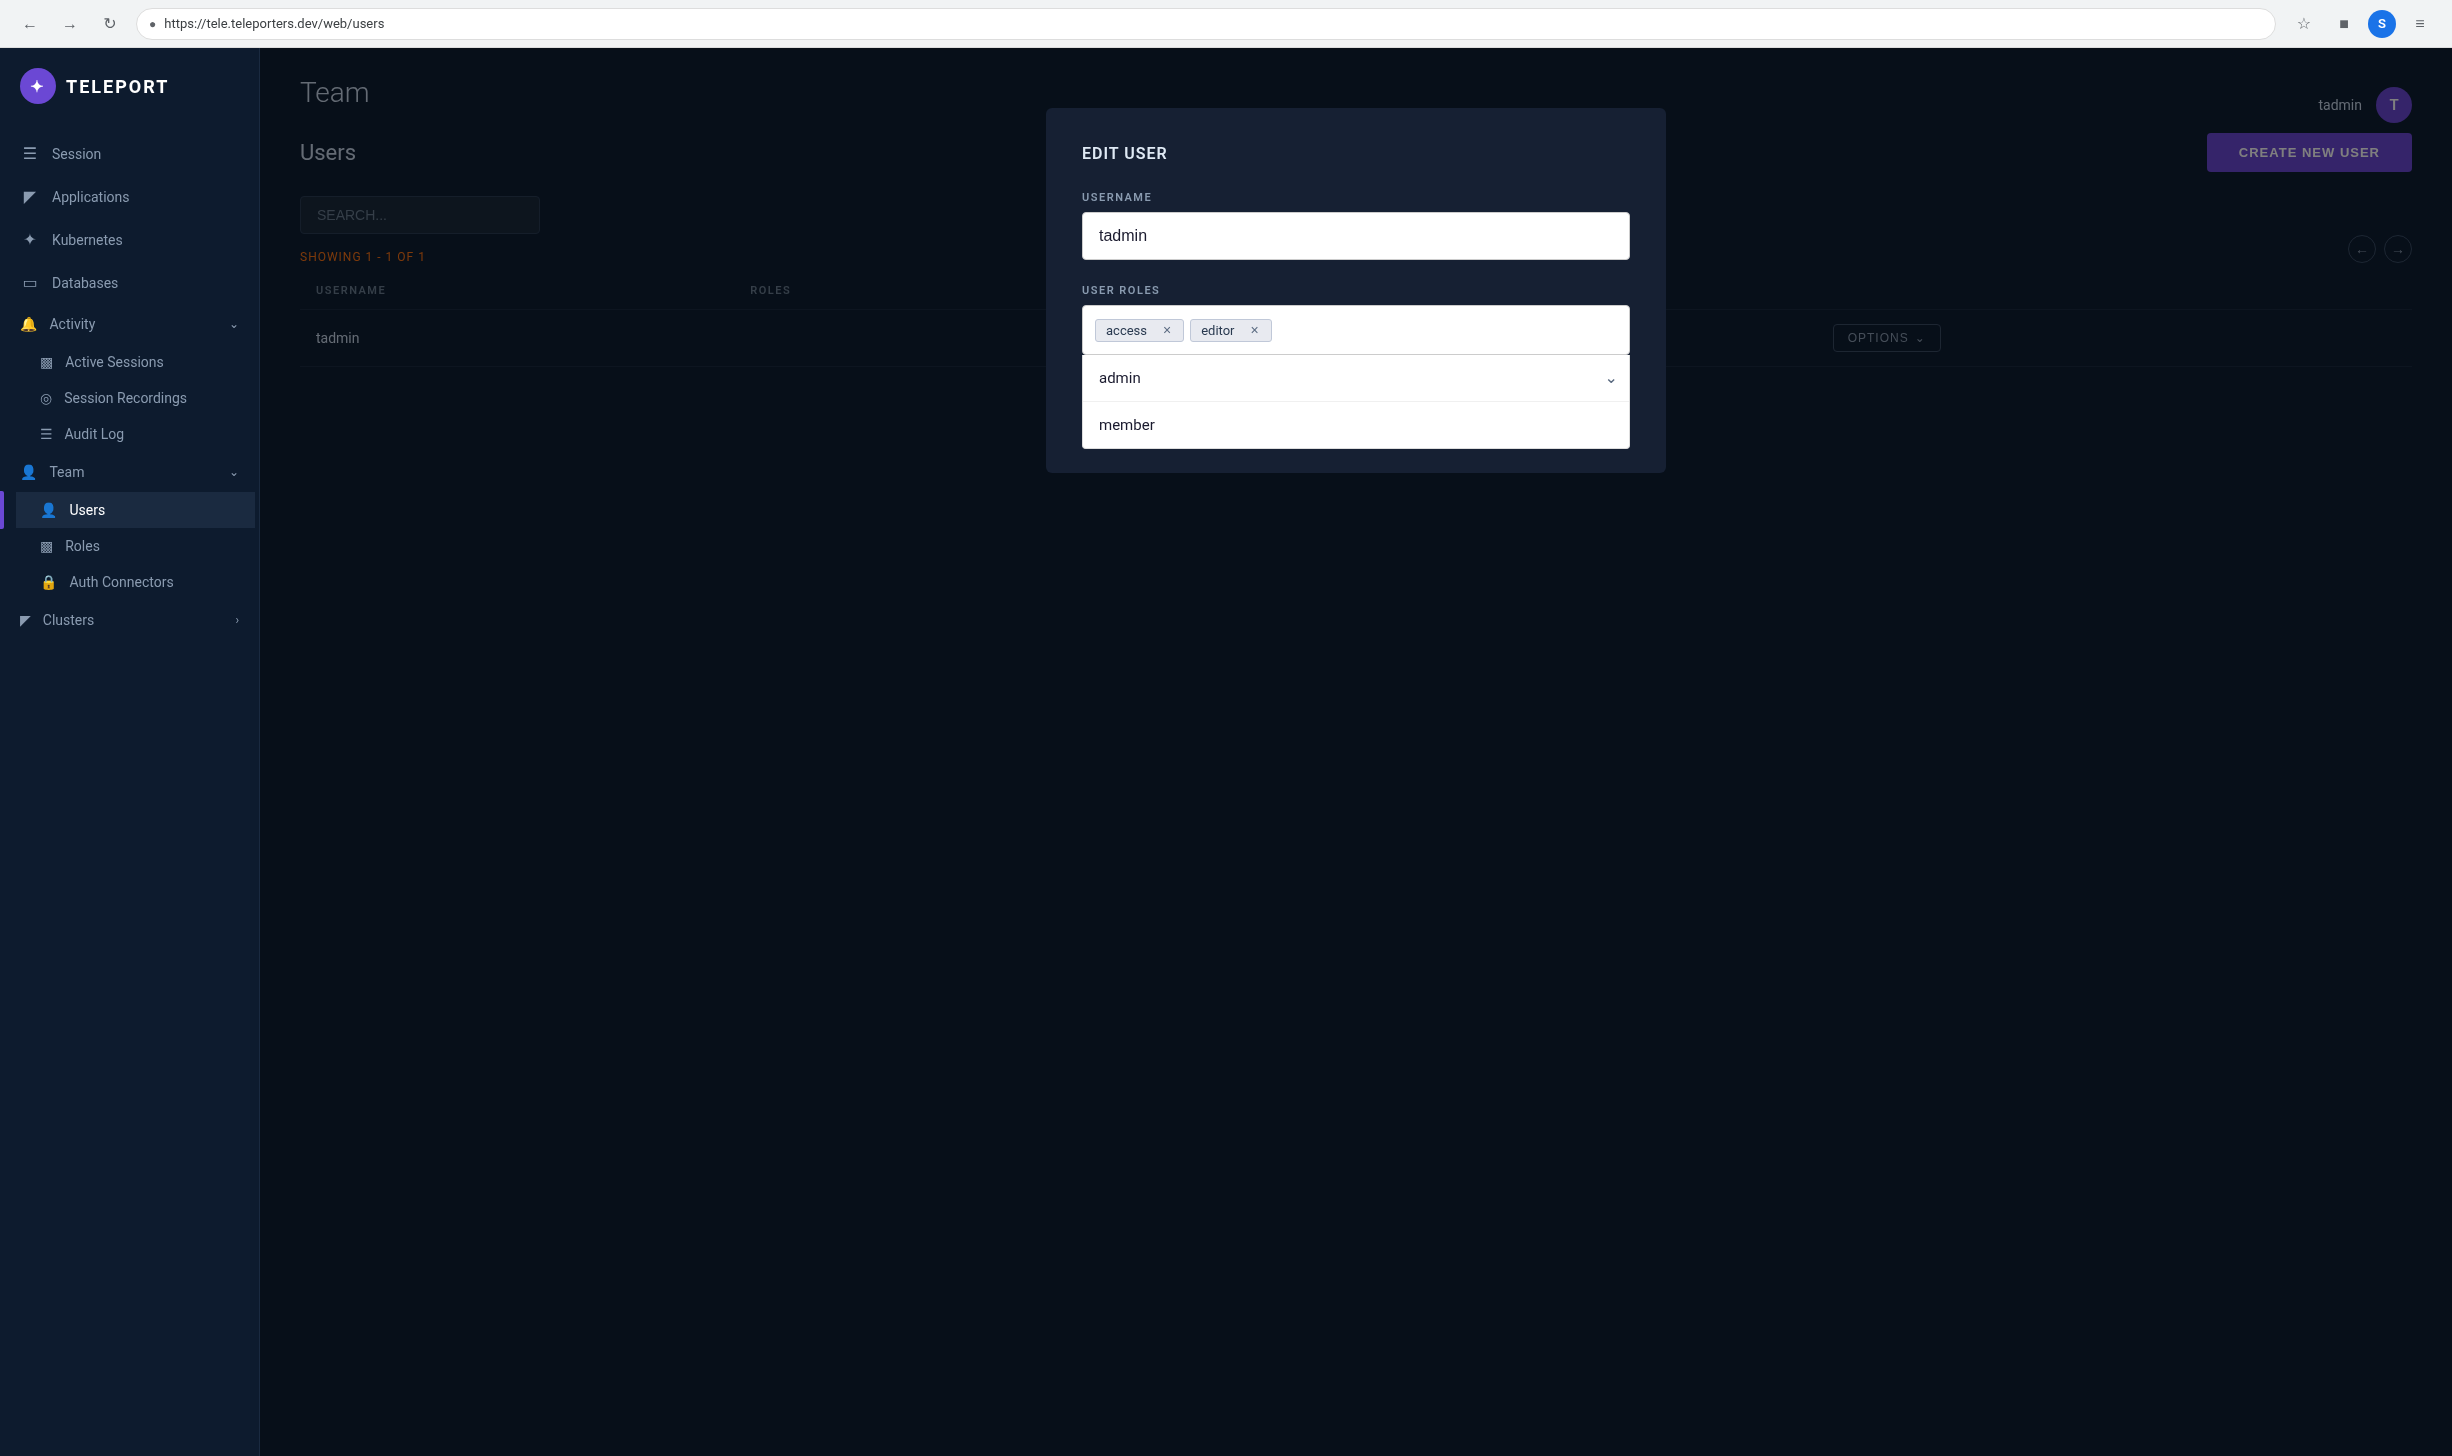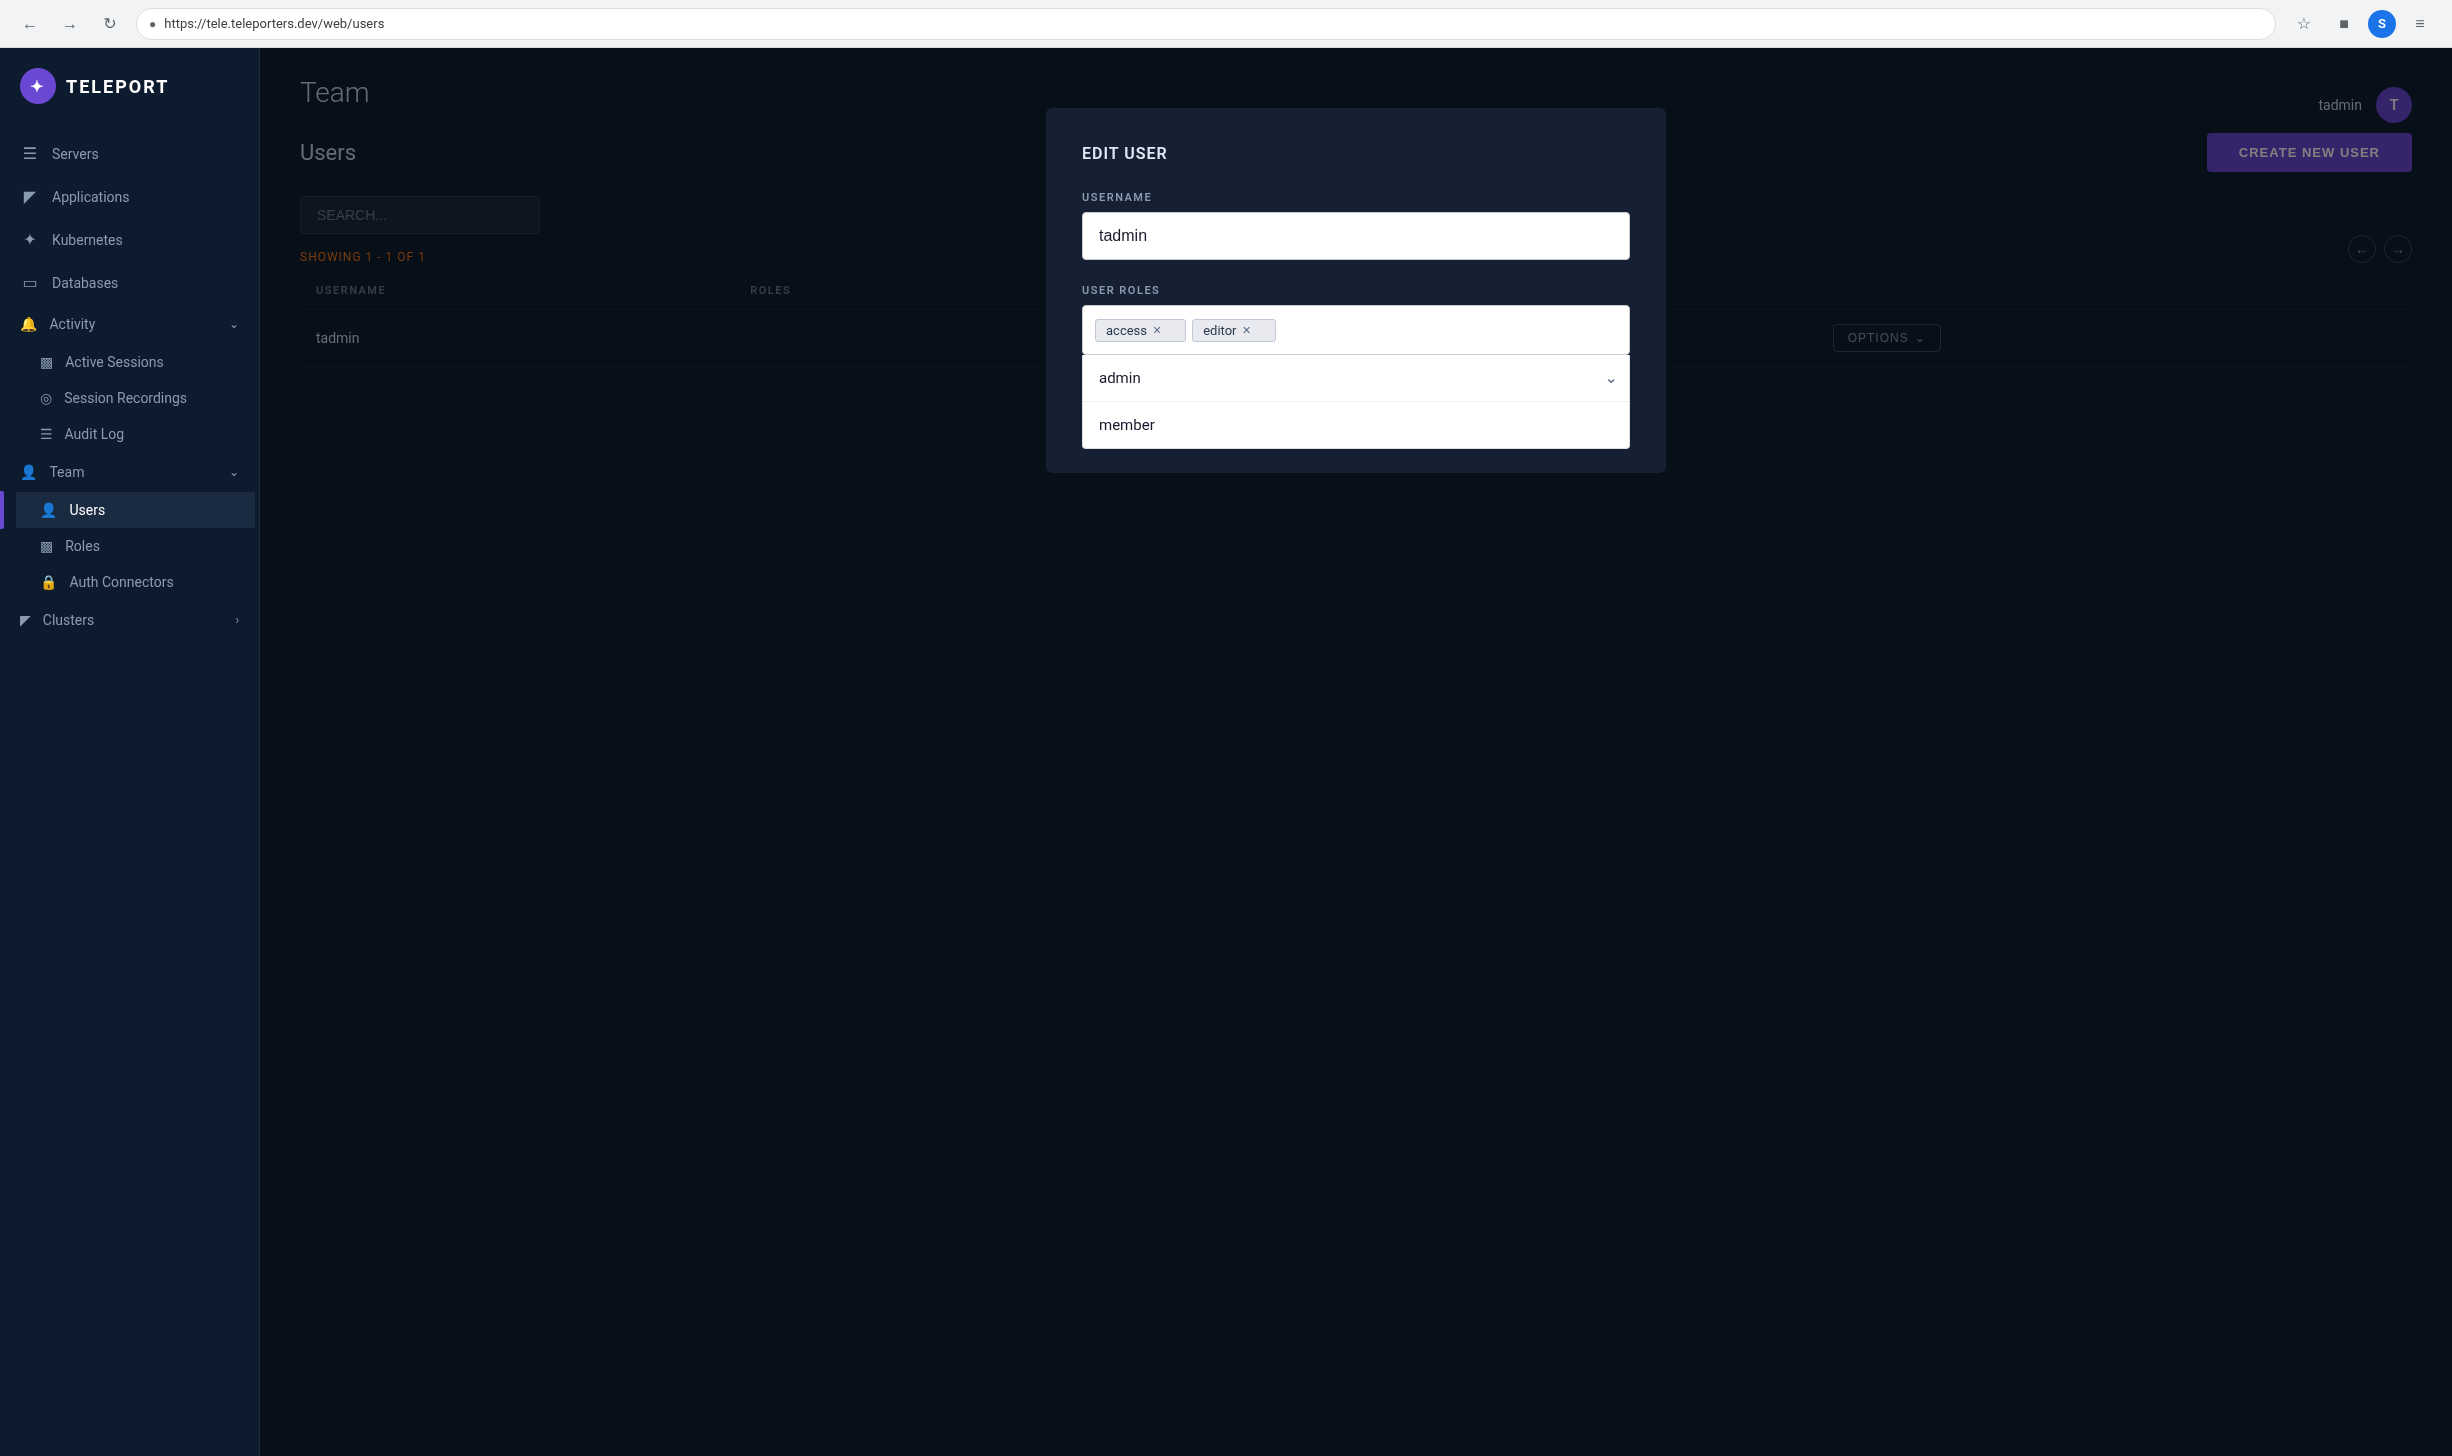--- a/index.html
+++ b/index.html
@@ -308,26 +308,26 @@
       display: flex;
       flex-wrap: wrap;
       gap: 6px;
       align-items: center;
       cursor: pointer;
     }
     .role-tag {
       background: #e8eaf0;
       border: 1px solid #c0c8d8;
       border-radius: 3px;
-      padding: 3px 24px 3px 10px;
+      padding: 3px 12px 3px 10px;
       font-size: 13px;
       color: #2a3a50;
       display: flex;
       align-items: center;
-      gap: 6px;
+      gap: 16px;
     }
     .role-tag-remove {
       background: none;
       border: none;
       cursor: pointer;
       color: #5a6a80;
       font-size: 14px;
       padding: 0;
       line-height: 1;
     }
@@ -401,21 +401,21 @@
   <nav class="sidebar">
     <div class="sidebar-logo">
       <div class="logo-icon">✦</div>
       <span>TELEPORT</span>
     </div>
 
     <div class="sidebar-nav">
 
       <div class="sidebar-item">
         <span class="item-icon">☰</span>
-        <span>Servers</span>
+        <span>Session</span>
       </div>
 
       <div class="sidebar-item">
         <span class="item-icon">◤</span>
         <span>Applications</span>
       </div>
 
       <div class="sidebar-item">
         <span class="item-icon">✦</span>
         <span>Kubernetes</span>

